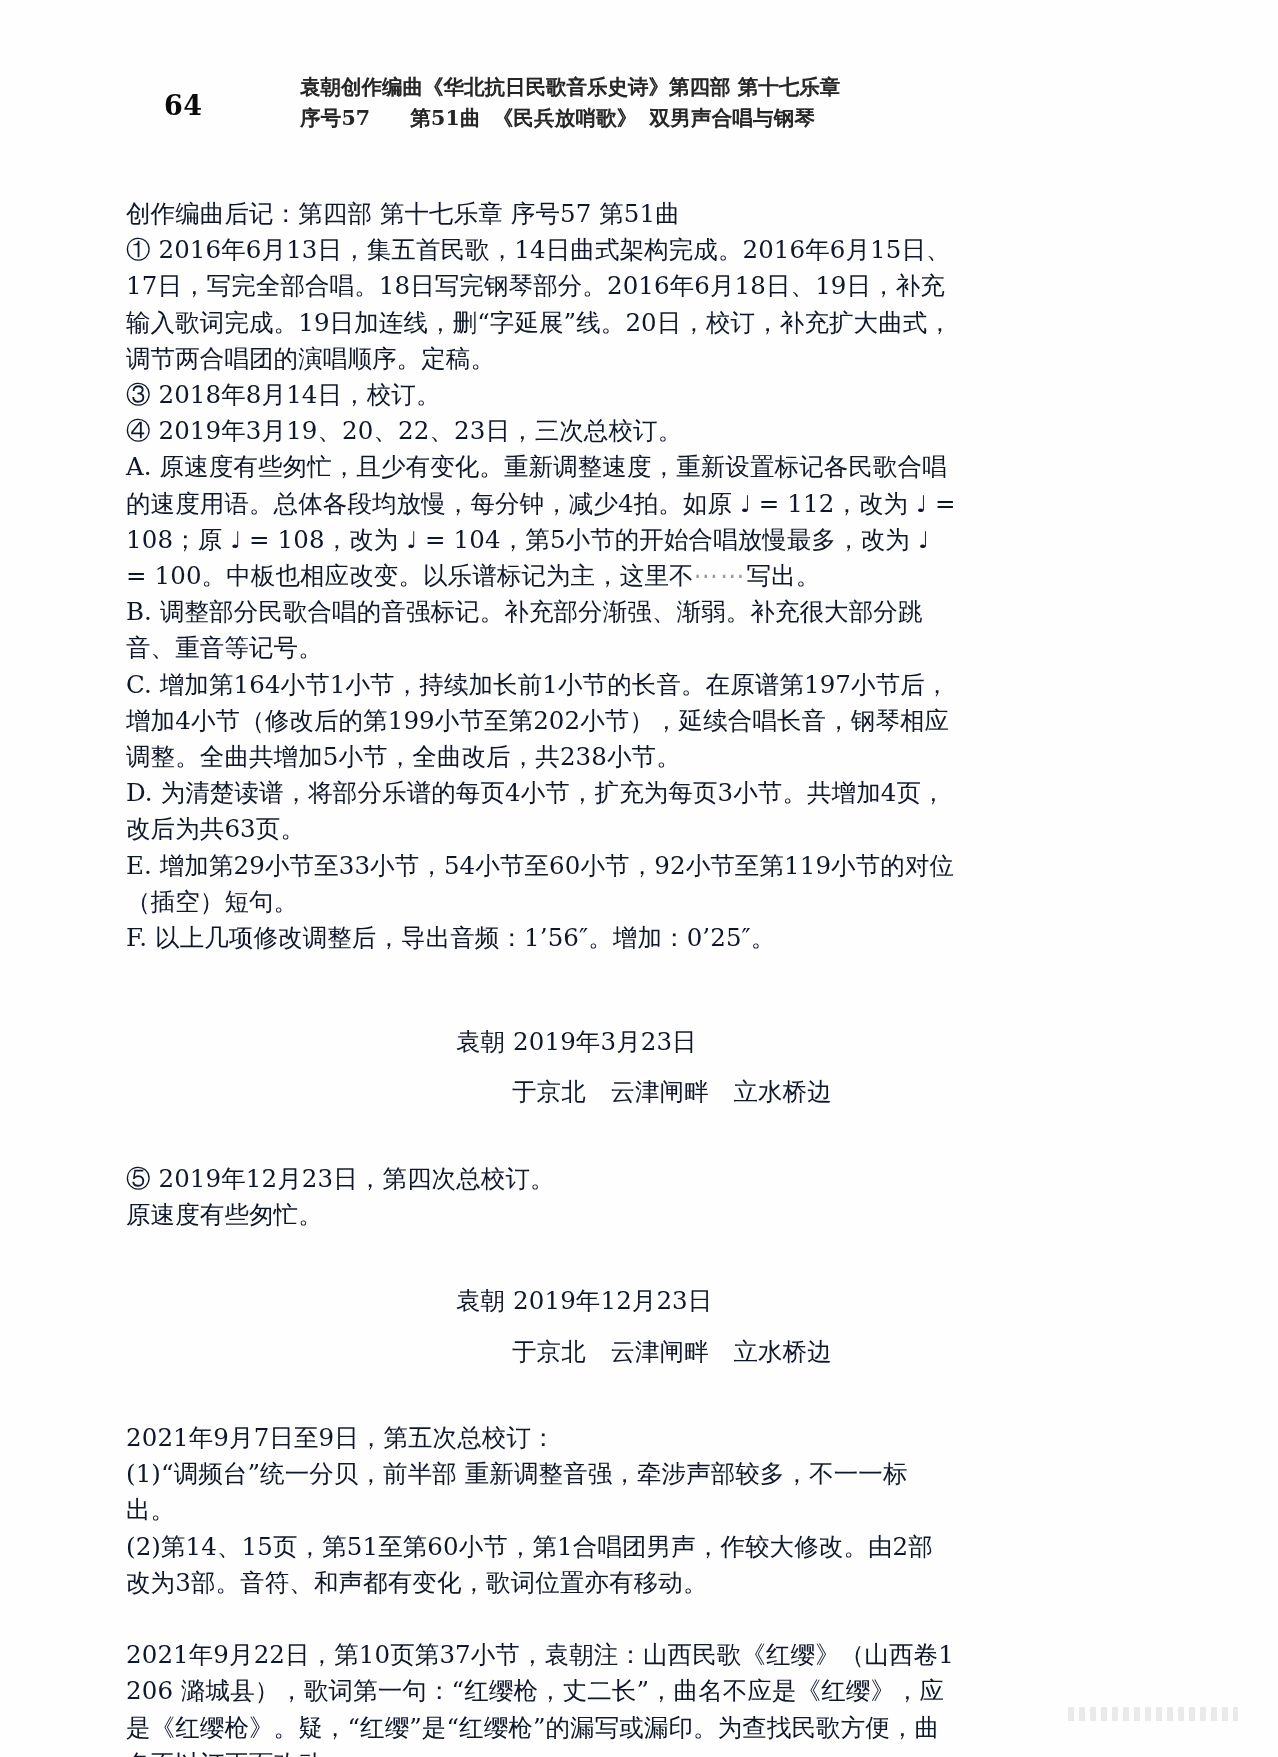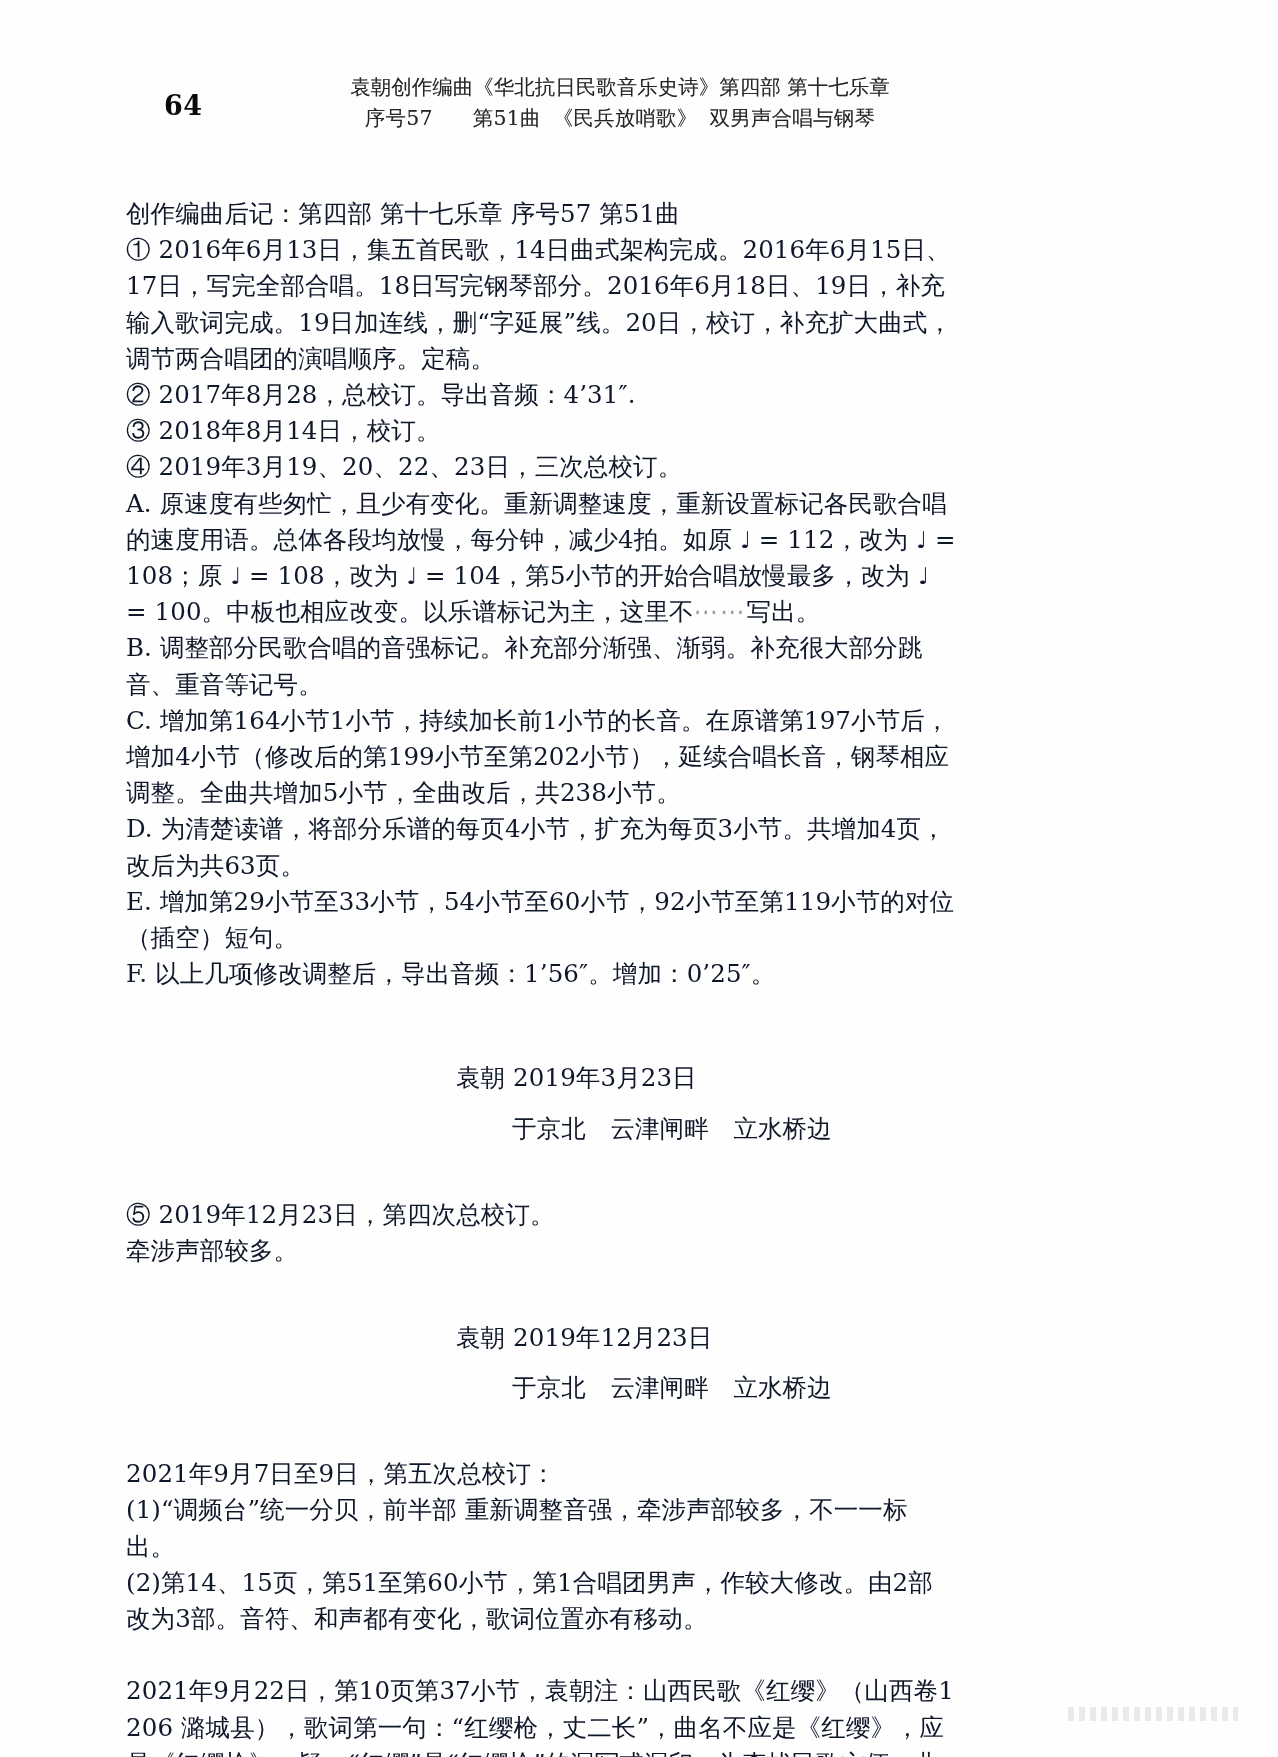--- a/index.html
+++ b/index.html
@@ -39,24 +39,23 @@
     font-weight: 700;
     letter-spacing: 0.5px;
     font-family: "DejaVu Serif", "Liberation Serif", serif;
     margin-left: 46px;
   }
   .header-lines {
     position: absolute;
     left: 300px;
     top: 0;
     width: 640px;
-    text-align: center;
     font-size: 20.5px;
     line-height: 31px;
-    font-weight: 400;
+    font-weight: 700;
     color: #161616;
     
     opacity: 0.93;
     text-shadow: 0 0 0.4px rgba(0,0,0,0.35);
   }
   .header-lines .hl {
     white-space: nowrap;
     display: block;
   }
   .header-lines .hl2 {
@@ -131,21 +130,20 @@
       <span class="hl hl2"><span>序号57</span><span class="gap-lg"></span><span>第51曲</span><span class="gap-sm"></span><span>《民兵放哨歌》</span><span class="gap-sm"></span><span>双男声合唱与钢琴</span></span>
     </div>
   </div>
 
   <div class="body">
 
     <p class="para">创作编曲后记：第四部  第十七乐章  序号57  第51曲</p>
 
     <p class="para">① 2016年6月13日，集五首民歌，14日曲式架构完成。2016年6月15日、17日，写完全部合唱。18日写完钢琴部分。2016年6月18日、19日，补充输入歌词完成。19日加连线，删“字延展”线。20日，校订，补充扩大曲式，调节两合唱团的演唱顺序。定稿。</p>
 
-    <p class="para">② 2017年8月28，总校订。导出音频：4’31″.</p>
 
     <p class="para">③ 2018年8月14日，校订。</p>
 
     <p class="para">④ 2019年3月19、20、22、23日，三次总校订。</p>
 
     <p class="para"><span>A. 原速度有些匆忙，且少有变化。重新调整速度，重新设置标记各民歌合唱的速度用语。总体各段均放慢，每分钟，减少4拍。如原 </span><span class="note">♩</span><span> = 112，改为 </span><span class="note">♩</span><span> = 108；原 </span><span class="note">♩</span><span> = 108，改为 </span><span class="note">♩</span><span> = 104，第5小节的开始合唱放慢最多，改为 </span><span class="note">♩</span><span> = 100。中板也相应改变。以乐谱标记为主，这里不</span><span class="faded">⋯⋯</span><span>写出。</span></p>
 
     <p class="para">B. 调整部分民歌合唱的音强标记。补充部分渐强、渐弱。补充很大部分跳音、重音等记号。</p>
 
     <p class="para">C. 增加第164小节1小节，持续加长前1小节的长音。在原谱第197小节后，增加4小节（修改后的第199小节至第202小节），延续合唱长音，钢琴相应调整。全曲共增加5小节，全曲改后，共238小节。</p>
@@ -157,21 +155,21 @@
     <p class="para">F. 以上几项修改调整后，导出音频：1’56″。增加：0’25″。</p>
 
     <div class="blank big"></div>
 
     <p class="sig sig-1">袁朝  2019年3月23日</p>
     <p class="sig sig-2">于京北　云津闸畔　立水桥边</p>
 
     <div class="blank"></div>
 
     <p class="para">⑤ 2019年12月23日，第四次总校订。</p>
-    <p class="para">牵涉声部较多。</p>
+    <p class="para">原速度有些匆忙。</p>
 
     <div class="blank"></div>
 
     <p class="sig sig-1">袁朝  2019年12月23日</p>
     <p class="sig sig-2">于京北　云津闸畔　立水桥边</p>
 
     <div class="blank"></div>
 
     <p class="para">2021年9月7日至9日，第五次总校订：</p>
     <p class="para">(1)“调频台”统一分贝，前半部 重新调整音强，牵涉声部较多，不一一标出。</p>

